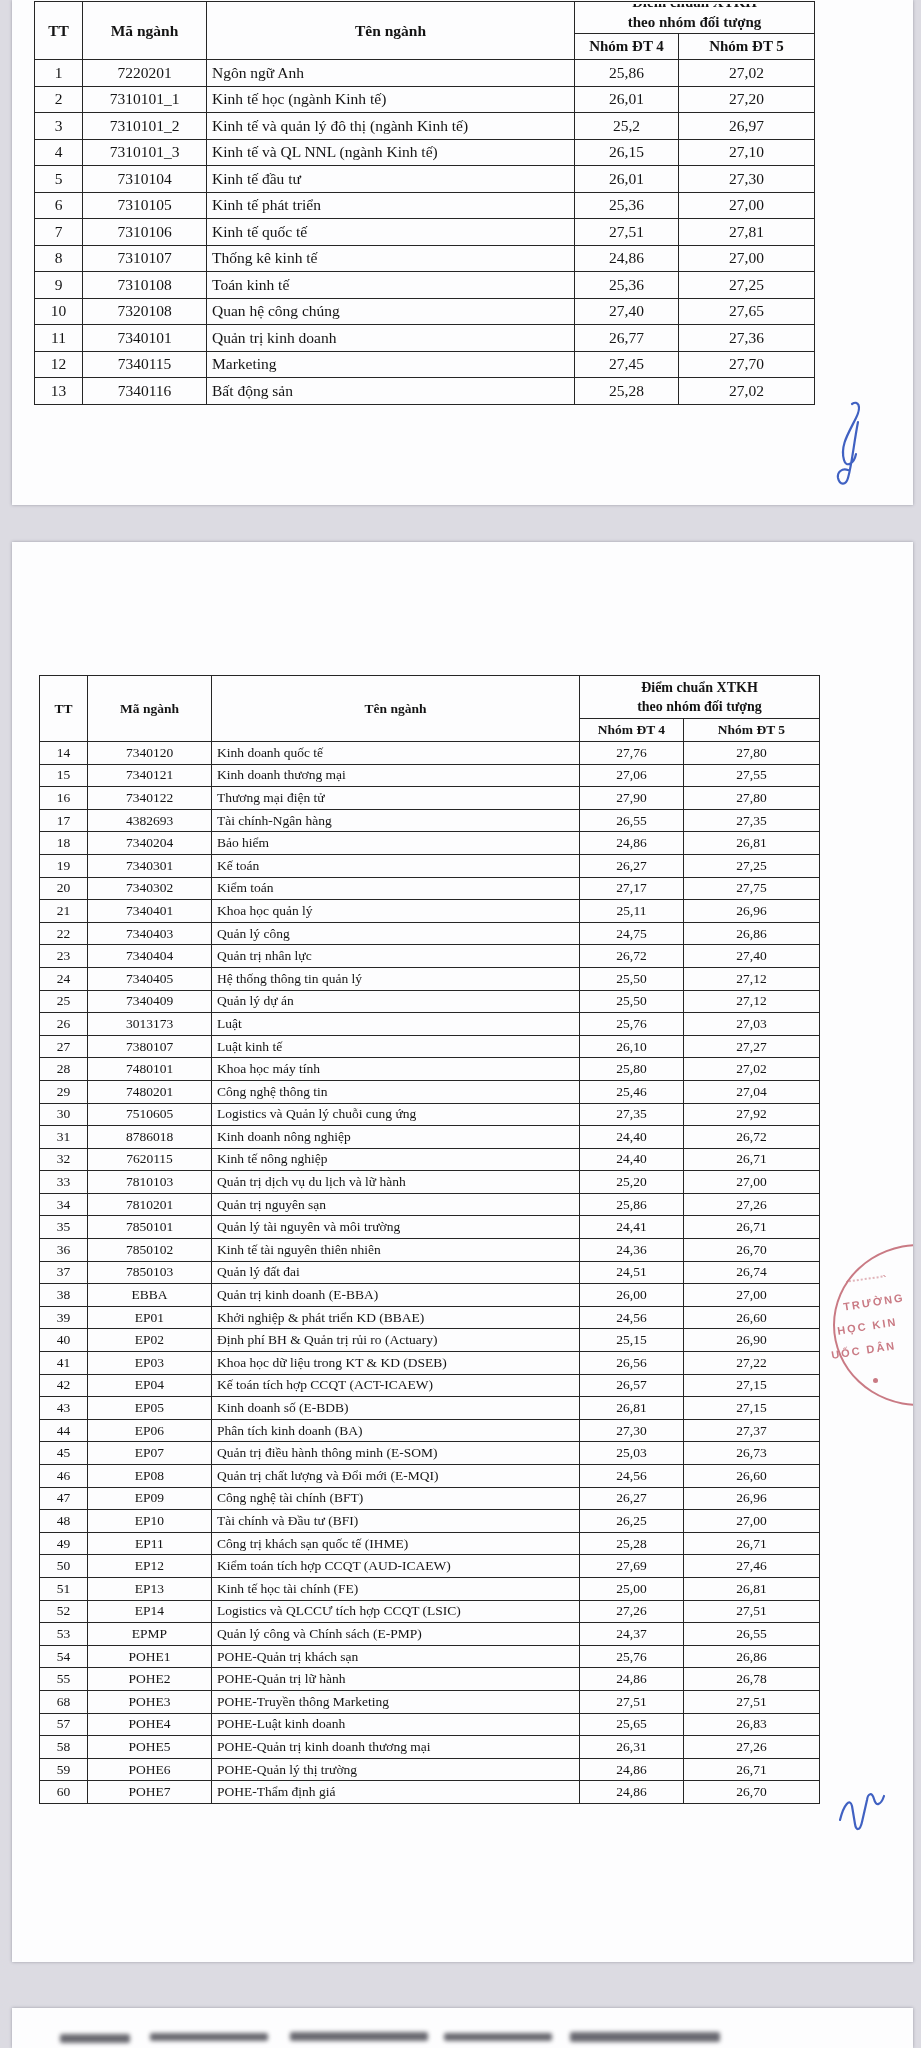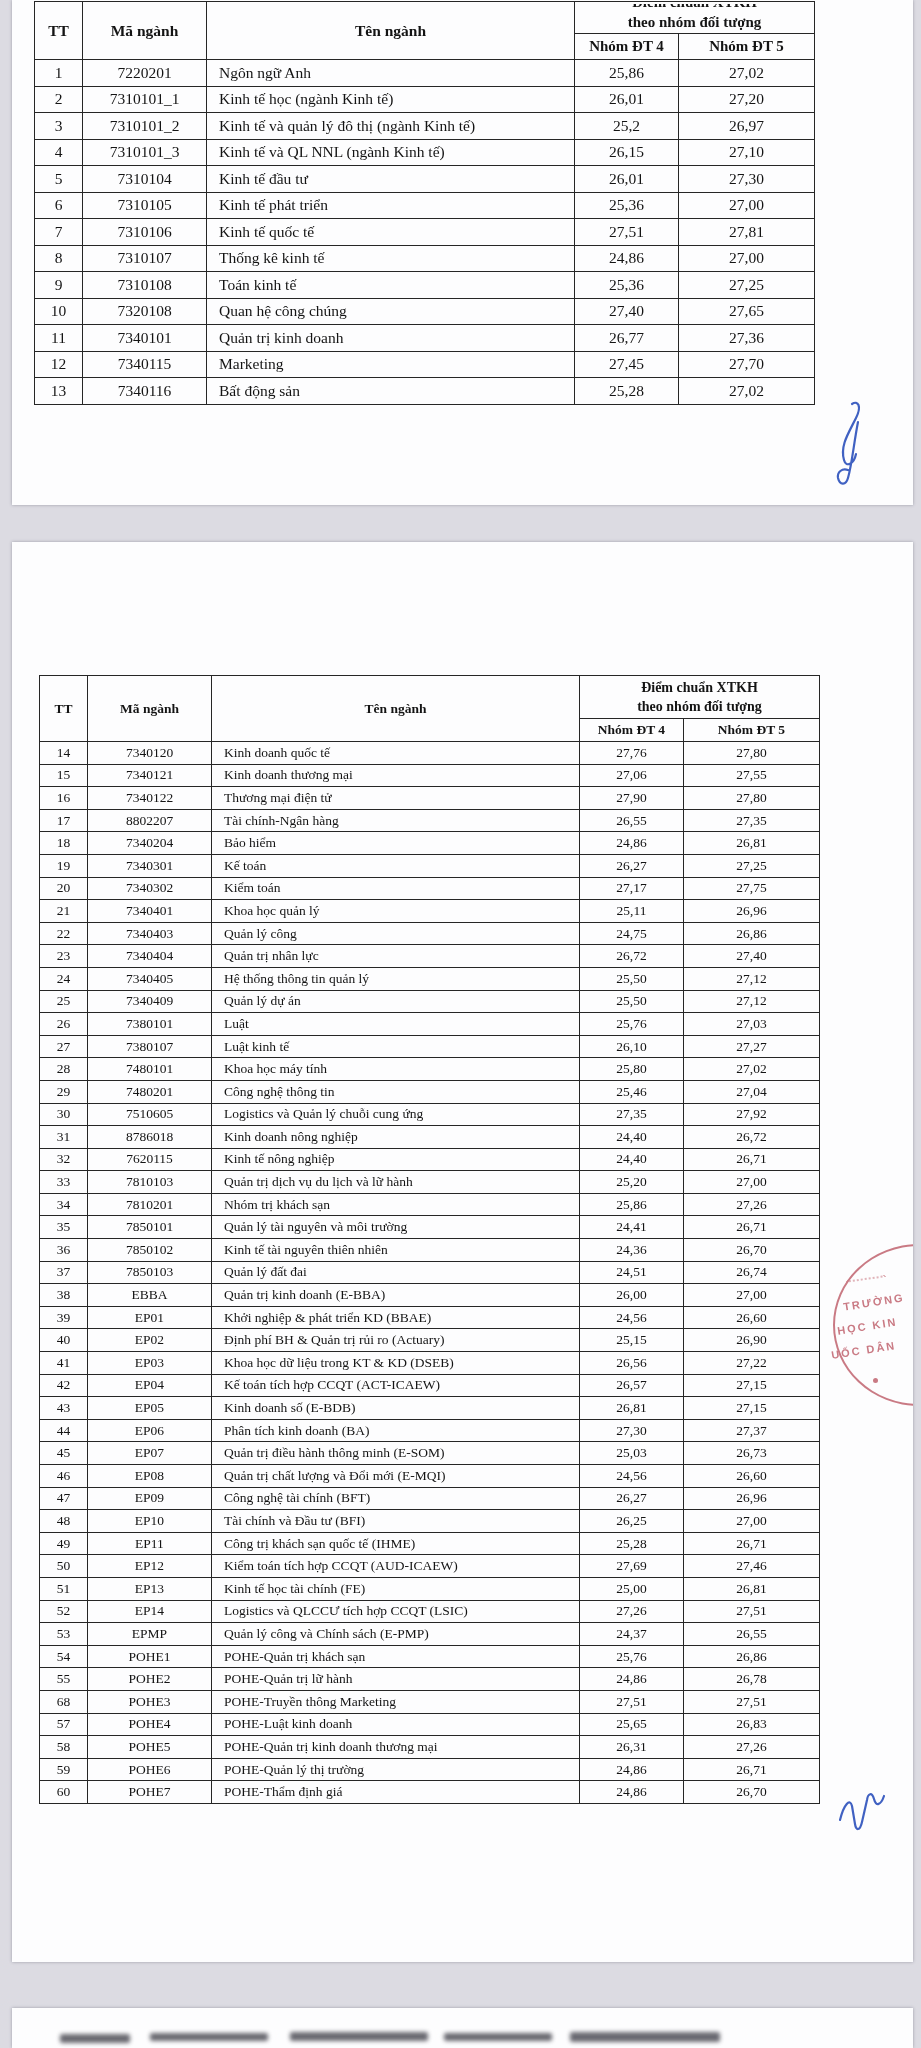--- a/index.html
+++ b/index.html
@@ -20,21 +20,21 @@
   #page3{top:2008px;height:40px;}
 
   table.scoretbl{border-collapse:collapse;table-layout:fixed;position:absolute;}
   .scoretbl th,.scoretbl td{
     border:1.5px solid #262626;
     padding:0 3px;overflow:hidden;white-space:nowrap;
     font-weight:normal;vertical-align:middle;
   }
   .scoretbl th{font-weight:bold;text-align:center;}
   .scoretbl td{text-align:center;}
-  .scoretbl td.c2{text-align:left;padding-left:12px;}
+  .scoretbl td.c2{text-align:left;padding-left:5px;}
 
   
   #tbl1{left:22px;top:1px;width:780px;font-size:15.5px;}
   #tbl1 col.w0{width:48px}#tbl1 col.w1{width:124px}#tbl1 col.w2{width:368px}
   #tbl1 col.w3{width:104px}#tbl1 col.w4{width:136px}
   #tbl1 thead tr.r1 th{height:31px;}
   #tbl1 thead tr.r2 th{height:25px;font-size:15px;}
   #tbl1 tbody tr{height:26.5px;}
   .cutline{height:9px;overflow:hidden;}
   .cutline span{display:block;margin-top:-10px;font-weight:bold;font-size:15px;text-align:center;}
@@ -245,21 +245,21 @@
           </tr>
           <tr>
             <td class="c0">16</td>
             <td class="c1">7340122</td>
             <td class="c2">Thương mại điện tử</td>
             <td class="c3">27,90</td>
             <td class="c4">27,80</td>
           </tr>
           <tr>
             <td class="c0">17</td>
-            <td class="c1">8802207</td>
+            <td class="c1">4382693</td>
             <td class="c2">Tài chính-Ngân hàng</td>
             <td class="c3">26,55</td>
             <td class="c4">27,35</td>
           </tr>
           <tr>
             <td class="c0">18</td>
             <td class="c1">7340204</td>
             <td class="c2">Bảo hiểm</td>
             <td class="c3">24,86</td>
             <td class="c4">26,81</td>
@@ -308,21 +308,21 @@
           </tr>
           <tr>
             <td class="c0">25</td>
             <td class="c1">7340409</td>
             <td class="c2">Quản lý dự án</td>
             <td class="c3">25,50</td>
             <td class="c4">27,12</td>
           </tr>
           <tr>
             <td class="c0">26</td>
-            <td class="c1">7380101</td>
+            <td class="c1">3013173</td>
             <td class="c2">Luật</td>
             <td class="c3">25,76</td>
             <td class="c4">27,03</td>
           </tr>
           <tr>
             <td class="c0">27</td>
             <td class="c1">7380107</td>
             <td class="c2">Luật kinh tế</td>
             <td class="c3">26,10</td>
             <td class="c4">27,27</td>
@@ -365,21 +365,21 @@
           <tr>
             <td class="c0">33</td>
             <td class="c1">7810103</td>
             <td class="c2">Quản trị dịch vụ du lịch và lữ hành</td>
             <td class="c3">25,20</td>
             <td class="c4">27,00</td>
           </tr>
           <tr>
             <td class="c0">34</td>
             <td class="c1">7810201</td>
-            <td class="c2">Nhóm trị khách sạn</td>
+            <td class="c2">Quản trị nguyên sạn</td>
             <td class="c3">25,86</td>
             <td class="c4">27,26</td>
           </tr>
           <tr>
             <td class="c0">35</td>
             <td class="c1">7850101</td>
             <td class="c2">Quản lý tài nguyên và môi trường</td>
             <td class="c3">24,41</td>
             <td class="c4">26,71</td>
           </tr>

